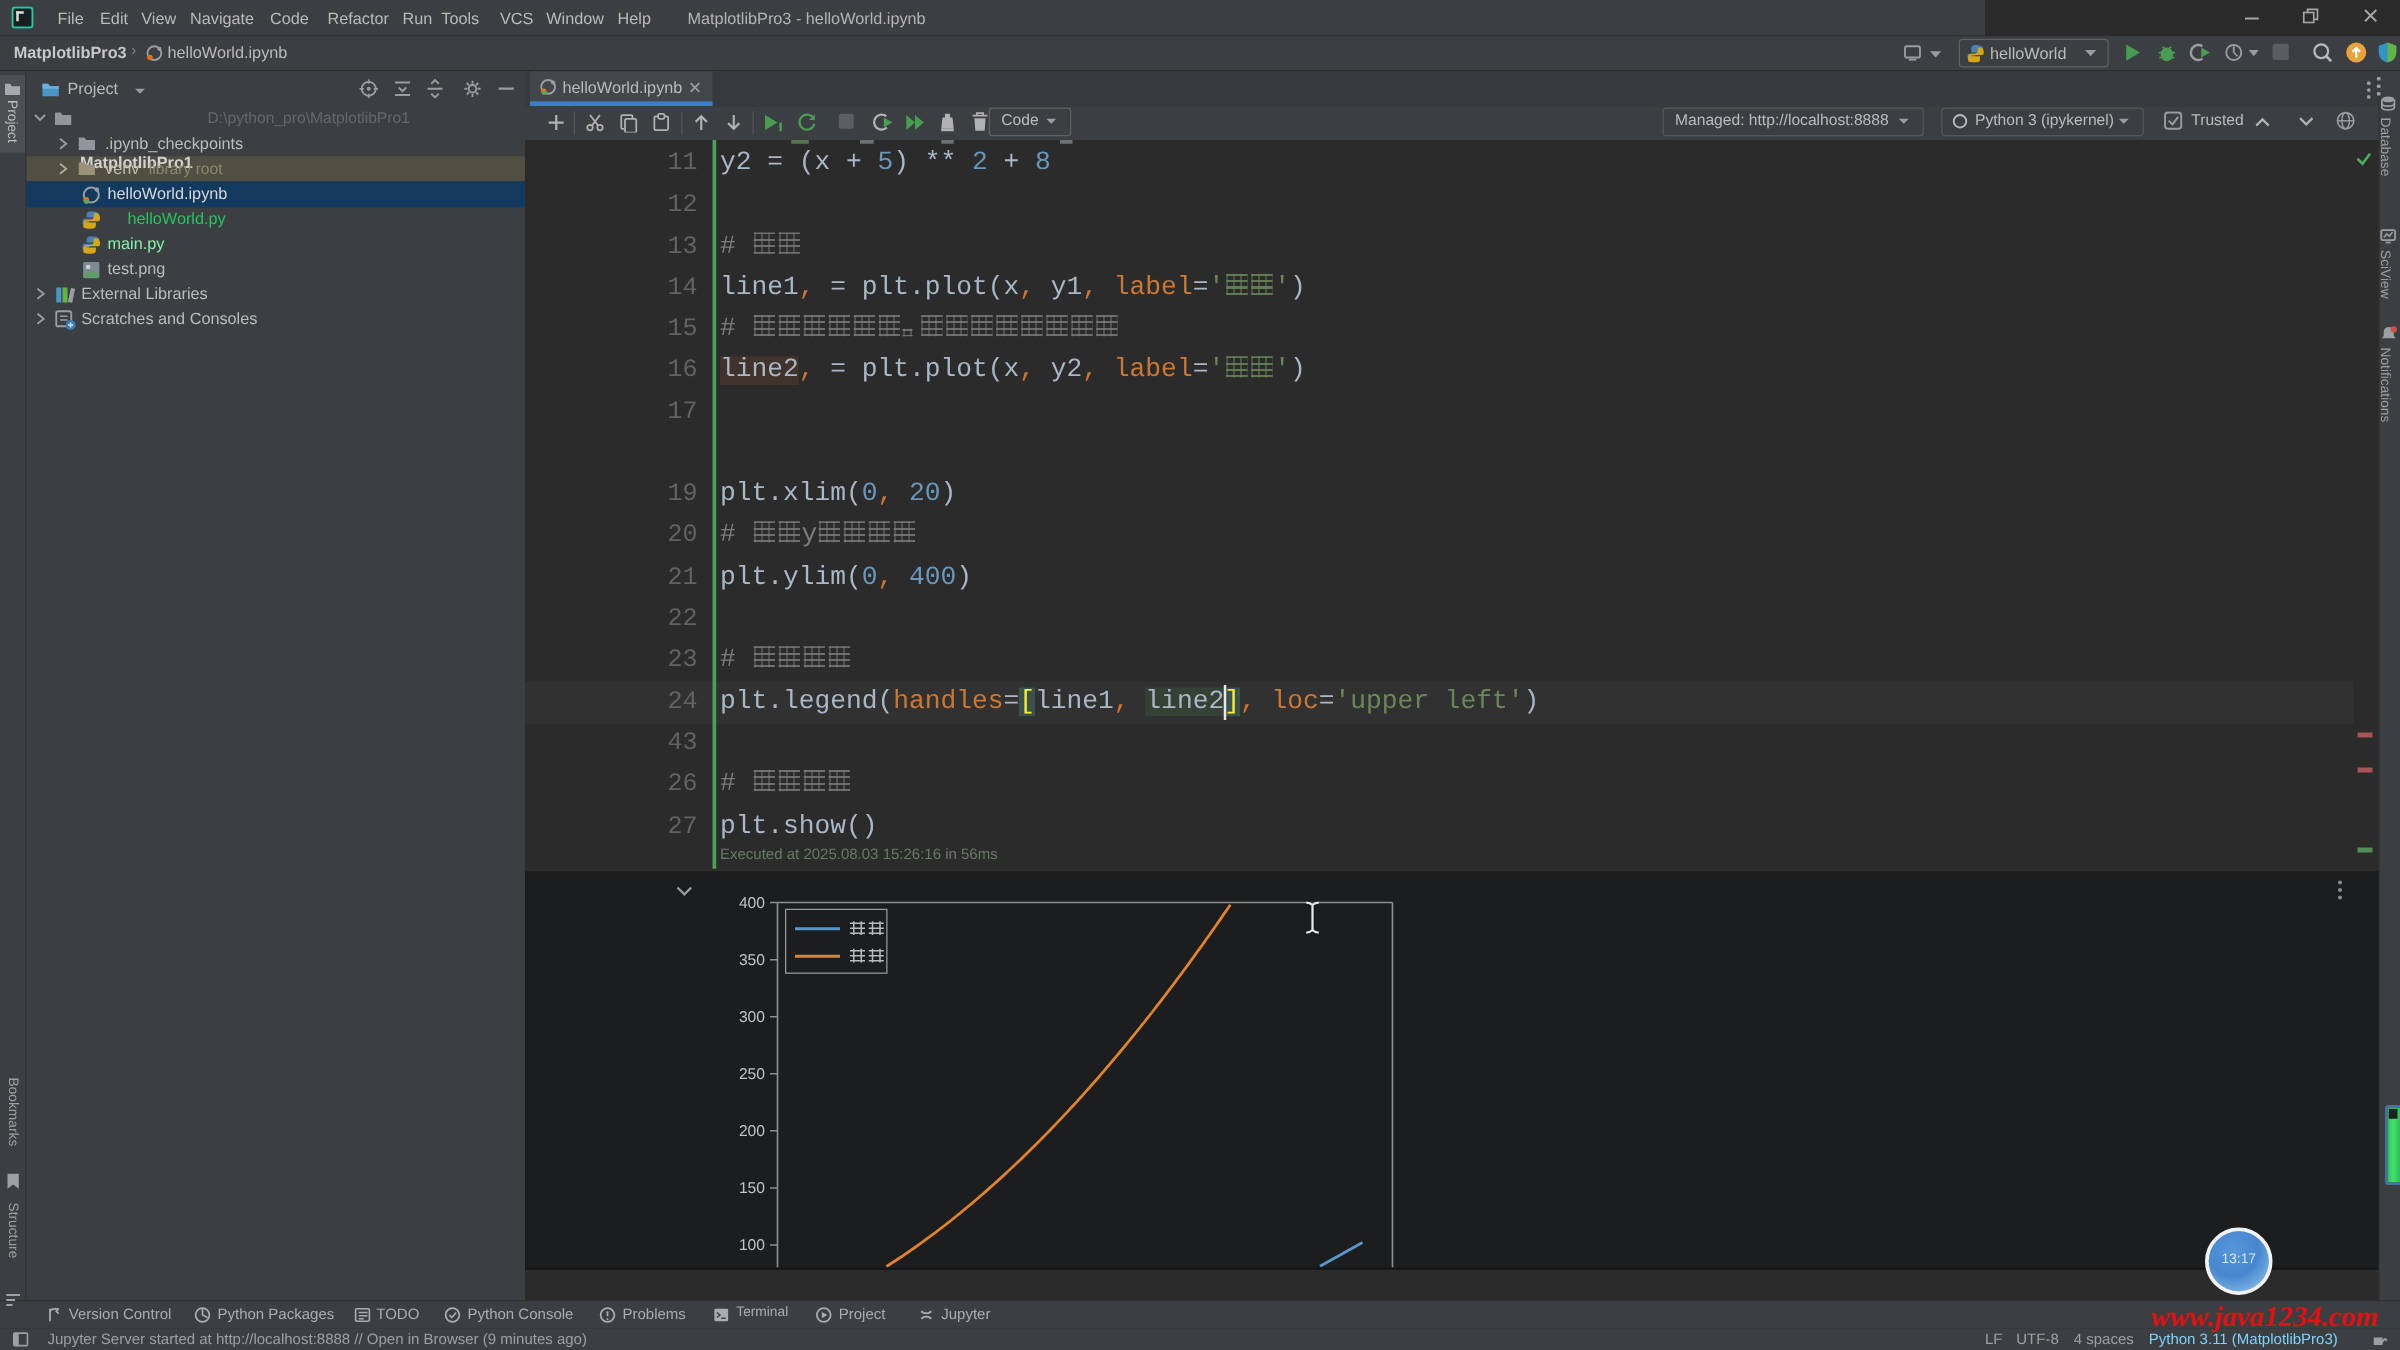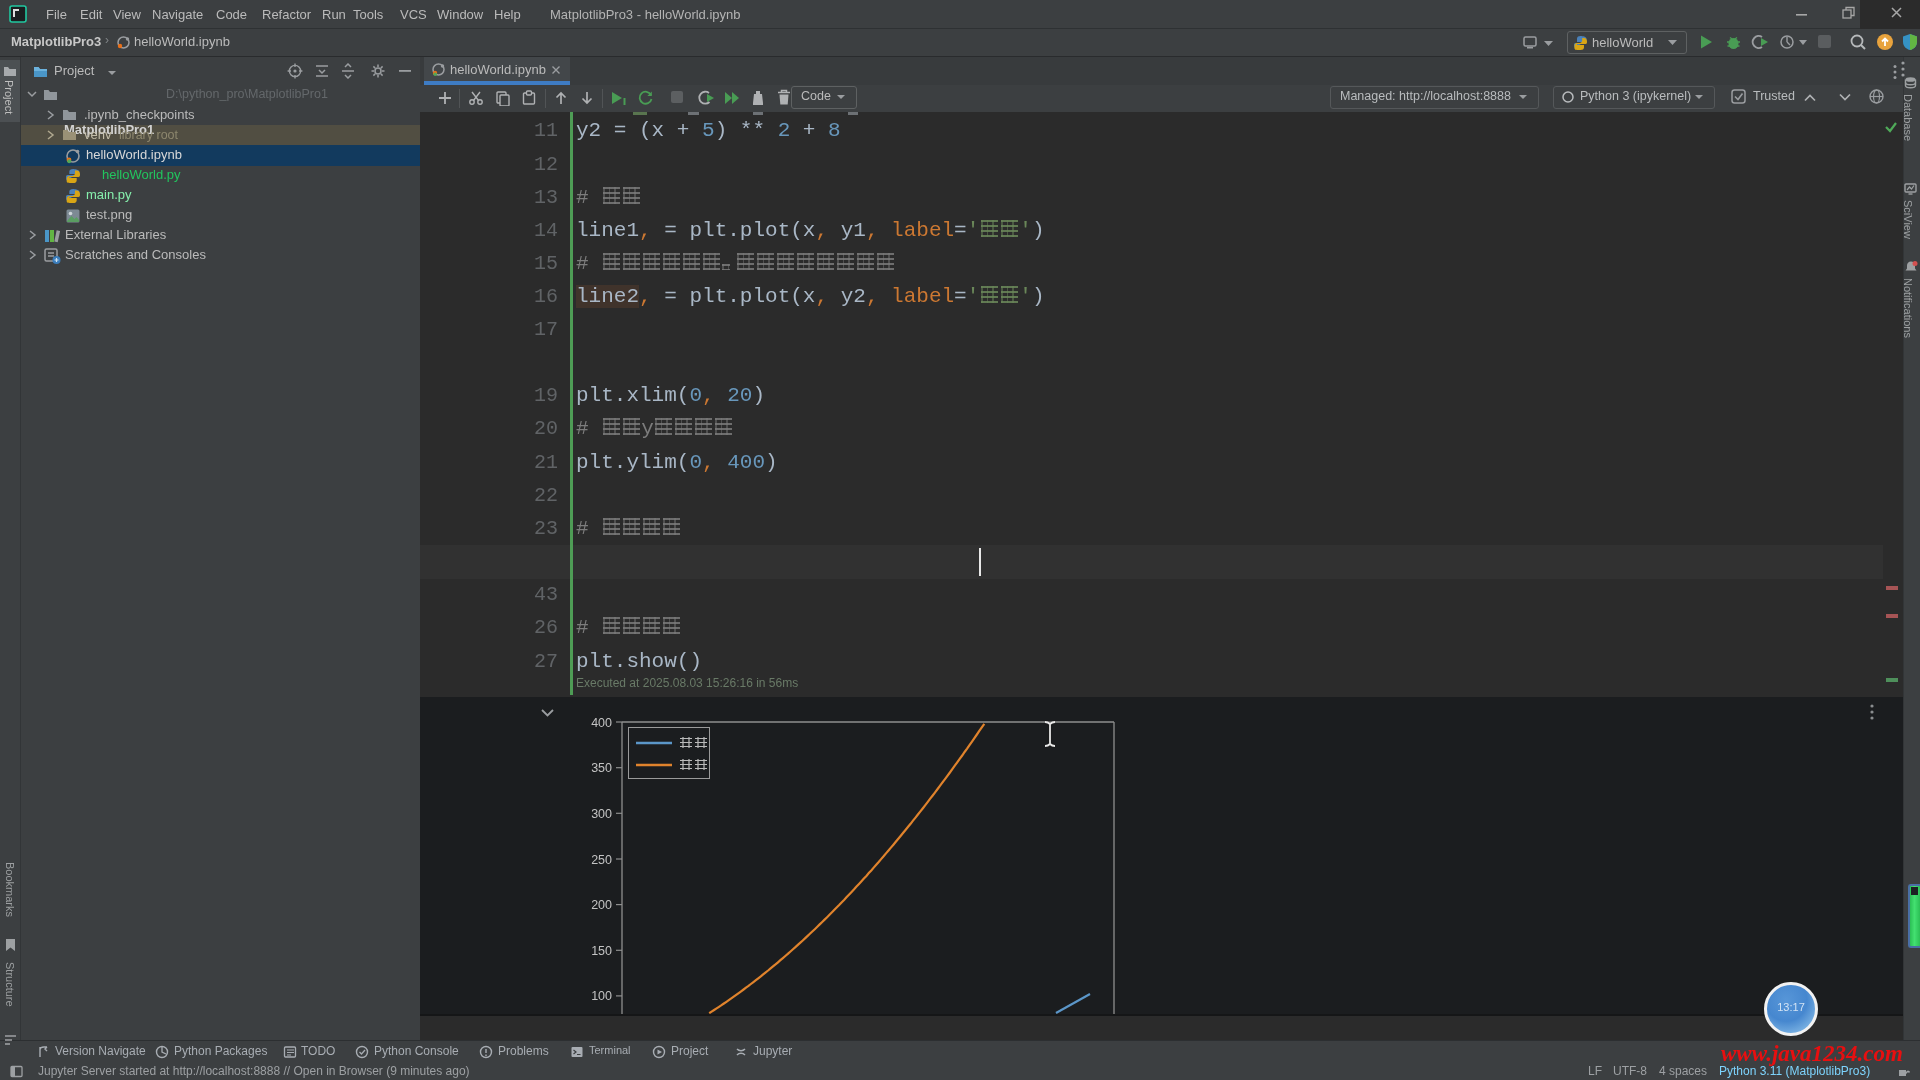--- a/index.html
+++ b/index.html
@@ -1,19 +1,19 @@
 <!DOCTYPE html>
 <html><head><meta charset="utf-8">
 <style>
   html,body{margin:0;padding:0;background:#2b2b2b;}
   #root{position:relative;width:1920px;height:1080px;overflow:hidden;background:#2b2b2b;
         font-family:"Liberation Sans",sans-serif;color:#bbbbbb;}
   .abs{position:absolute;}
   
-  #titlebar{left:0;top:0;width:1860px;height:28px;background:#3c3f41;border-bottom:1px solid #2e3133;}
+  #titlebar{left:0;top:0;width:1588px;height:28px;background:#3c3f41;border-bottom:1px solid #2e3133;}
   #navbar{left:0;top:29px;width:1920px;height:27px;background:#3c3f41;border-bottom:1px solid #292b2d;}
   #leftstripe{left:0;top:57px;width:20px;height:983px;background:#3c3f41;border-right:1px solid #323537;z-index:5;}
   #project{left:0px;top:57px;width:420px;height:983px;background:#3c3f41;}
   #rightstripe{left:1903px;top:57px;width:17px;height:983px;background:#3c3f41;border-left:1px solid #323537;}
   #tabbar{left:420px;top:57px;width:1483px;height:28px;background:#383b3d;}
   #nbtoolbar{left:420px;top:85px;width:1483px;height:27px;background:#3c3f41;border-bottom:1px solid #313436;}
   #code{left:420px;top:112px;width:1483px;height:585px;background:#2b2b2b;}
   #output{left:420px;top:697px;width:1483px;height:317px;background:#1b1d1f;border-bottom:2px solid #151617;}
   #outbottom{left:420px;top:1016px;width:1483px;height:24px;background:#2b2b2b;}
   #bottombar{left:0;top:1040px;width:1920px;height:22px;background:#3c3f41;border-top:1px solid #2c2f31;}
@@ -370,20 +370,21 @@
     <div class="codeline" style="top:69px"><span class="ln">13</span><span class="txt"><span class="c"># <i class="cj cjc"></i><i class="cj cjc"></i></span></span></div>
     <div class="codeline" style="top:102px"><span class="ln">14</span><span class="txt">line1<span class="o">,</span> = plt.plot(x<span class="o">,</span> y1<span class="o">,</span> <span class="o">label</span>=<span class="s">'<i class="cj cjs"></i><i class="cj cjs"></i>'</span>)</span></div>
     <div class="codeline" style="top:135px"><span class="ln">15</span><span class="txt"><span class="c"># <i class="cj cjc"></i><i class="cj cjc"></i><i class="cj cjc"></i><i class="cj cjc"></i><i class="cj cjc"></i><i class="cj cjc"></i><i class="cjq cjc"></i><i class="cj cjc"></i><i class="cj cjc"></i><i class="cj cjc"></i><i class="cj cjc"></i><i class="cj cjc"></i><i class="cj cjc"></i><i class="cj cjc"></i><i class="cj cjc"></i></span></span></div>
     <div class="codeline" style="top:168px"><span class="ln">16</span><span class="txt"><span class="wbox">line2</span><span class="o">,</span> = plt.plot(x<span class="o">,</span> y2<span class="o">,</span> <span class="o">label</span>=<span class="s">'<i class="cj cjs"></i><i class="cj cjs"></i>'</span>)</span></div>
     <div class="codeline" style="top:201px"><span class="ln">17</span></div>
     <div class="codeline" style="top:267px"><span class="ln">19</span><span class="txt">plt.xlim(<span class="n">0</span><span class="o">,</span> <span class="n">20</span>)</span></div>
     <div class="codeline" style="top:300px"><span class="ln">20</span><span class="txt"><span class="c"># <i class="cj cjc"></i><i class="cj cjc"></i>y<i class="cj cjc"></i><i class="cj cjc"></i><i class="cj cjc"></i><i class="cj cjc"></i></span></span></div>
     <div class="codeline" style="top:334px"><span class="ln">21</span><span class="txt">plt.ylim(<span class="n">0</span><span class="o">,</span> <span class="n">400</span>)</span></div>
     <div class="codeline" style="top:367px"><span class="ln">22</span></div>
     <div class="codeline" style="top:400px"><span class="ln">23</span><span class="txt"><span class="c"># <i class="cj cjc"></i><i class="cj cjc"></i><i class="cj cjc"></i><i class="cj cjc"></i></span></span></div>
+    <div class="codeline" style="top:433px"><span class="ln">24</span><span class="txt">plt.legend(<span class="o">handles</span>=<span class="br">[</span>line1<span class="o">,</span> <span class="rbox">line2</span><span class="br">]</span><span class="o">,</span> <span class="o">loc</span>=<span class="s">'upper left'</span>)</span></div>
     <div class="codeline" style="top:466px"><span class="ln">43</span></div>
     <div class="codeline" style="top:499px"><span class="ln">26</span><span class="txt"><span class="c"># <i class="cj cjc"></i><i class="cj cjc"></i><i class="cj cjc"></i><i class="cj cjc"></i></span></span></div>
     <div class="codeline" style="top:533px"><span class="ln">27</span><span class="txt">plt.show()</span></div>
     <div class="abs" style="left:156px;top:564px;font-size:12px;color:#697a67;">Executed at 2025.08.03 15:26:16 in 56ms</div>
     <div class="abs" style="left:559px;top:436px;width:2px;height:28px;background:#e8e8e8;"></div>
   </div>
 
   <div class="abs" style="left:1884px;top:120px;width:14px;height:14px;">
     <svg width="14" height="14">
         <path d="M2 7 L6 11 L12 3" stroke="#4faa59" stroke-width="2.2" fill="none"></path>
@@ -446,21 +447,21 @@
     </g>
     <g stroke="#e8e8e8" stroke-width="1.8" fill="none">
       <path d="M5 4 C7 4 9 5 10 6 C11 5 13 4 15 4 M10 6 V26 M5 28 C7 28 9 27 10 26 C11 27 13 28 15 28"></path>
     </g>
   </svg>
   <div class="abs" id="rightstripe"></div>
   <div class="abs" id="bottombar">
     <svg class="abs" style="left:36px;top:4px" width="14" height="14">
         <path d="M4 2 v10 M4 5 c0-2 2-3 4-3 h3 M11 2 l-2 2 l2 2" stroke="#a8adb3" stroke-width="1.4" fill="none"></path>
       </svg>
-    <div class="abs" style="left:55px;top:3px;font-size:12px;color:#a8adb3;">Version Navigate</div>
+    <div class="abs" style="left:55px;top:3px;font-size:12px;color:#a8adb3;">Version Control</div>
     <svg class="abs" style="left:155px;top:4px" width="14" height="14">
         <circle cx="7" cy="7" r="5.5" fill="none" stroke="#a8adb3" stroke-width="1.4"></circle>
         <path d="M7 1.5 V7 L11 9" stroke="#a8adb3" stroke-width="1.3" fill="none"></path>
       </svg>
     <div class="abs" style="left:174px;top:3px;font-size:12px;color:#a8adb3;">Python Packages</div>
     <svg class="abs" style="left:283px;top:4px" width="14" height="14">
         <rect x="1.5" y="2" width="11" height="10" rx="1" fill="none" stroke="#a8adb3" stroke-width="1.3"></rect>
         <path d="M4 5 h7 M4 7.5 h7 M4 10 h4" stroke="#a8adb3" stroke-width="1.2"></path>
       </svg>
     <div class="abs" style="left:301px;top:3px;font-size:12px;color:#a8adb3;">TODO</div>

